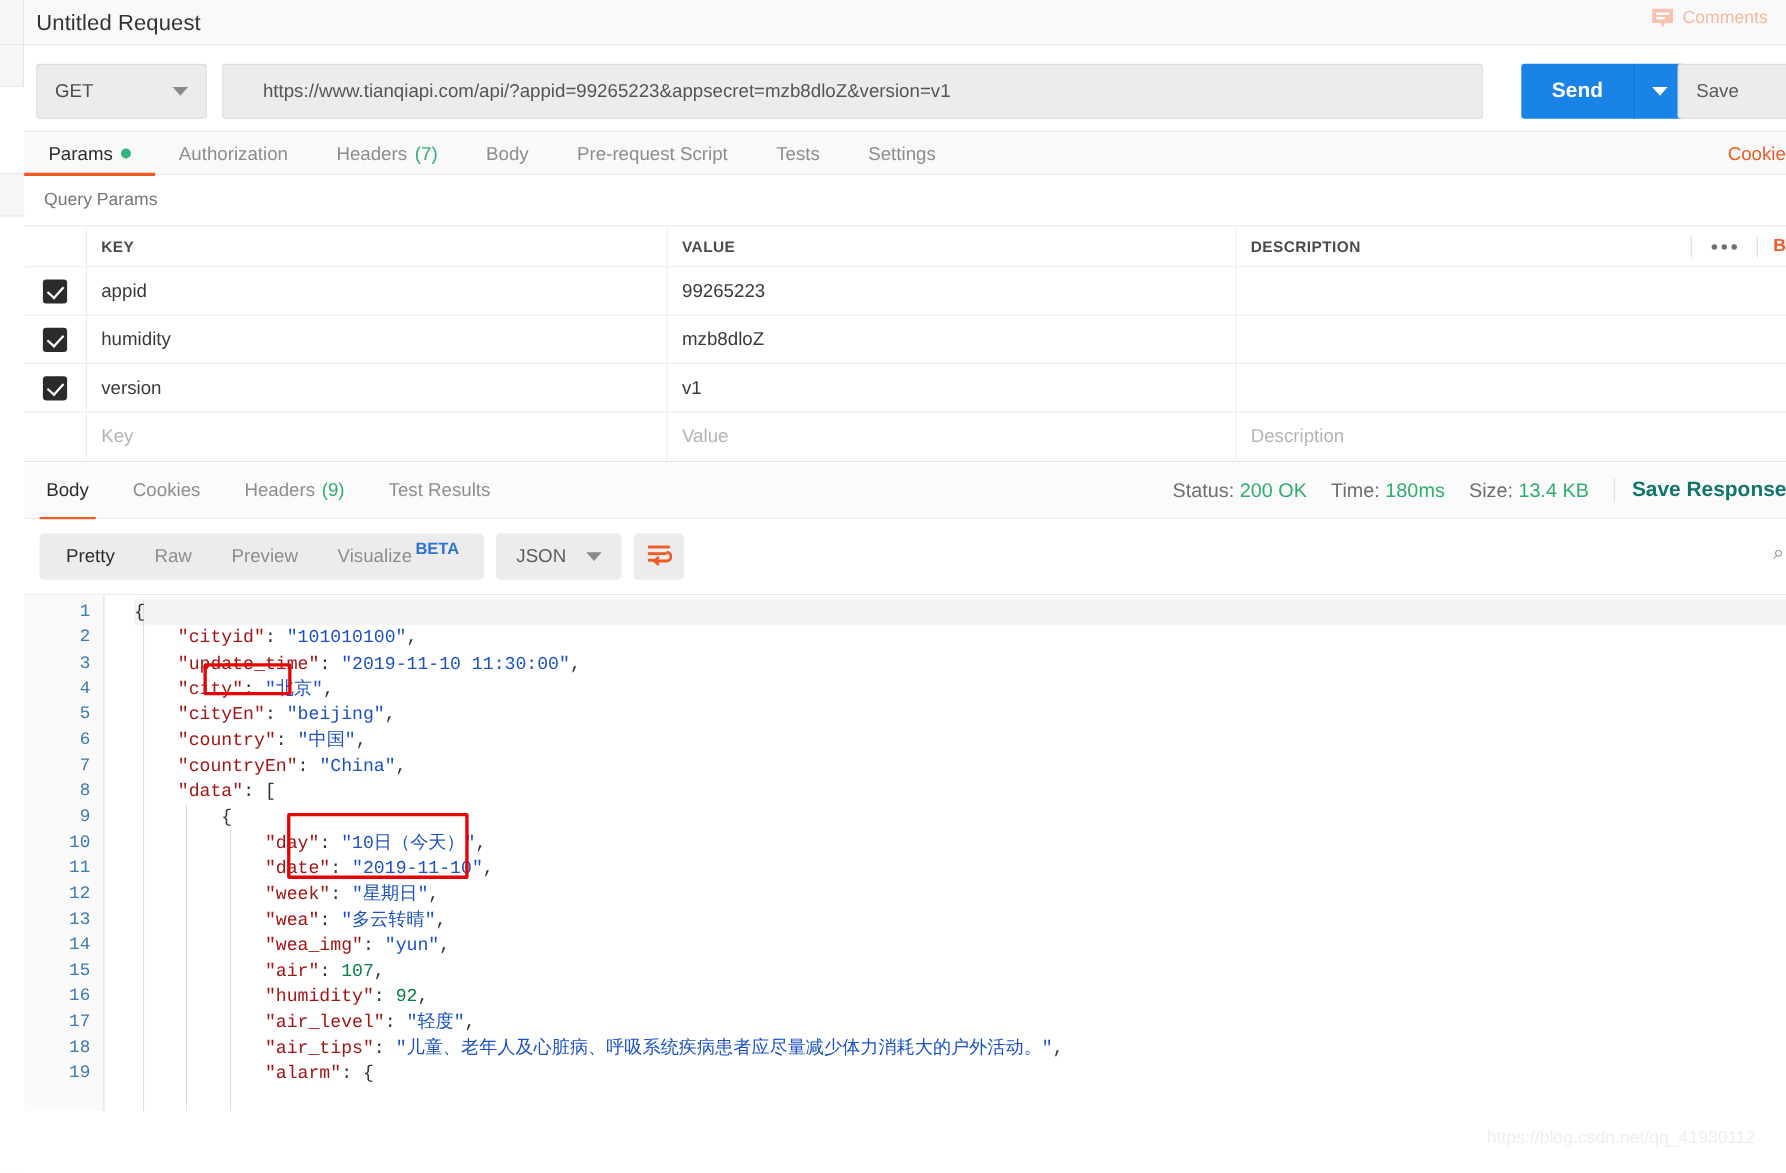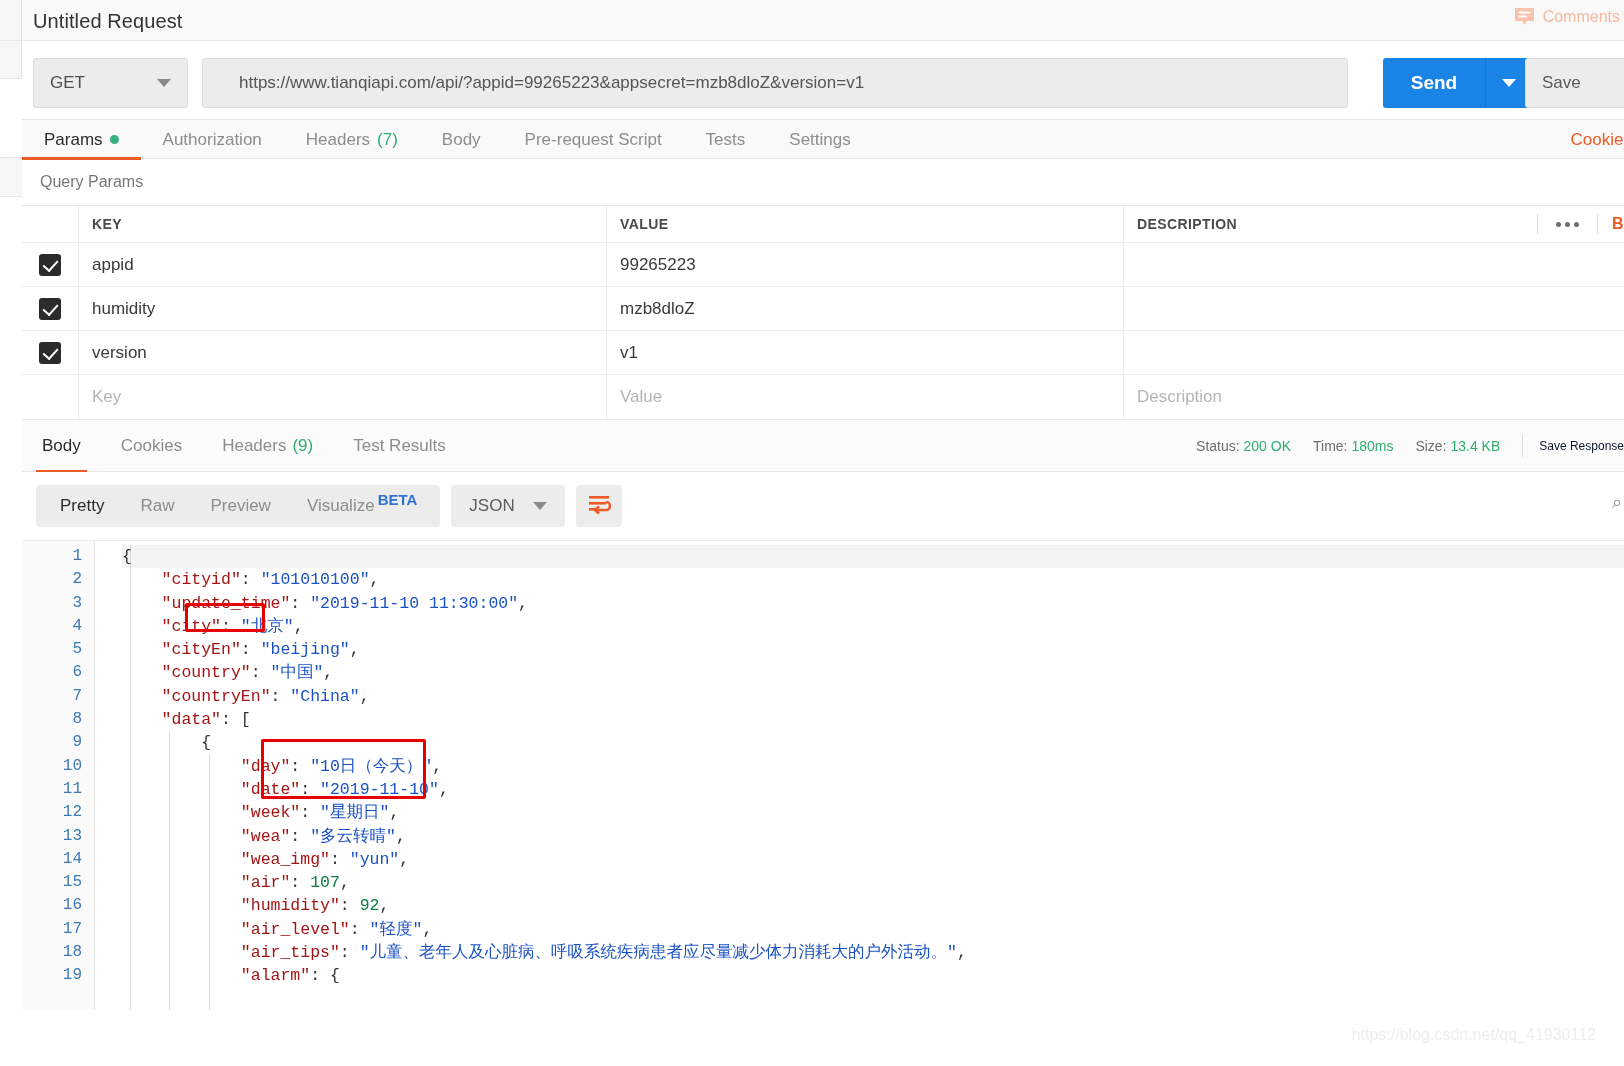--- a/index.html
+++ b/index.html
@@ -41,21 +41,21 @@
     position: relative;
     height: 41px;
     background: #f9f9f9;
     border-bottom: 1px solid #e6e6e6;
   }
   .req-title {
     position: absolute; left: 11px; top: 10px;
     font-size: 20px; color: #333; letter-spacing: .1px;
   }
   .comments-wrap {
-    position: absolute; right: 4px; top: 7px;
+    position: absolute; right: 17px; top: 7px;
     display: flex; align-items: center; gap: 8px;
   }
   .comment-icon {
     width: 21px; height: 19px; position: relative; display:block;
   }
   .comments-label {
     font-size: 16px; color: #f6b8a0; white-space: nowrap;
   }
 
   
@@ -264,25 +264,25 @@
   .rstab.active::after {
     content: "";
     position: absolute; left: 14px; right: 14px; bottom: -1px;
     height: 3px; background: #ef5b25;
   }
   .resp-meta {
     position: absolute; right: 0; top: 0; height: 52px;
     display: flex; align-items: center; gap: 0;
   }
   .meta-item {
-    font-size: 14px; color: #6e6e6e; padding-right: 22px; white-space: nowrap;
+    font-size: 18px; color: #6e6e6e; padding-right: 22px; white-space: nowrap;
   }
   .meta-val { color: #2fae6e; }
   .save-resp {
-    font-size: 12px; color: #0f172a; font-weight: normal;
+    font-size: 19px; color: #0f766e; font-weight: bold;
     padding-left: 16px; border-left: 1px solid #dcdcdc;
     height: 22px; display: flex; align-items: center; white-space: nowrap;
   }
 
   .view-bar {
     position: relative; height: 68px; background: #fff;
     display: flex; align-items: center; padding-left: 14px; gap: 11px;
   }
   .pill-group {
     background: #ececec; border-radius: 4px; height: 42px;

